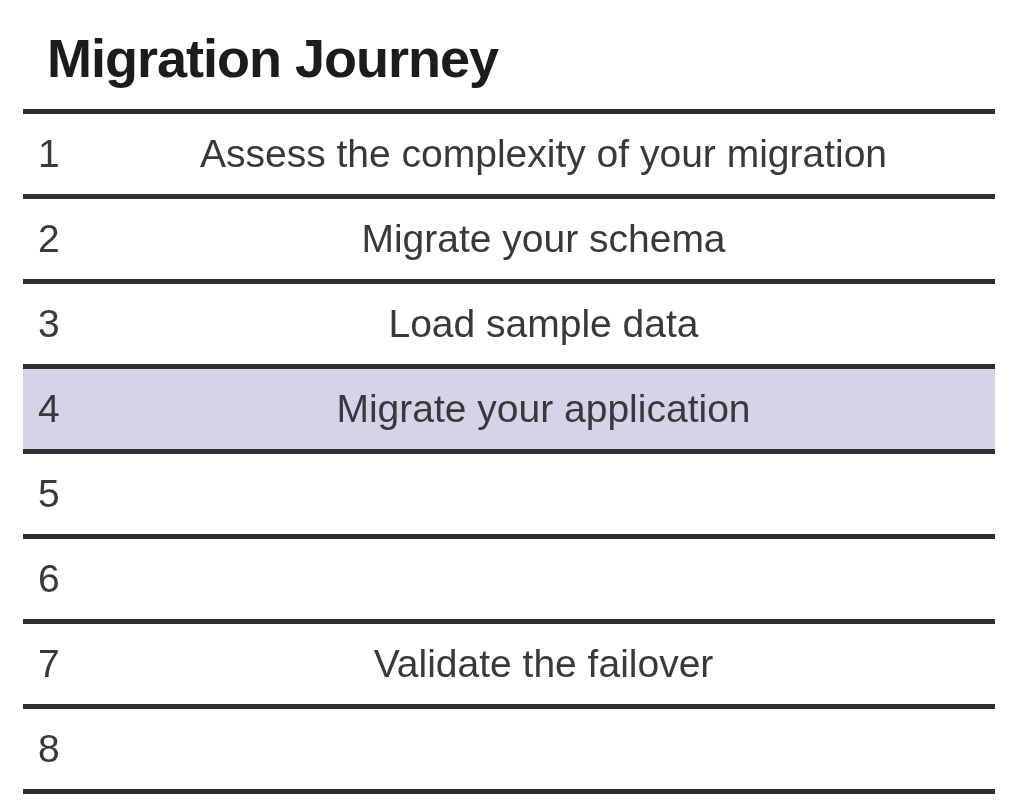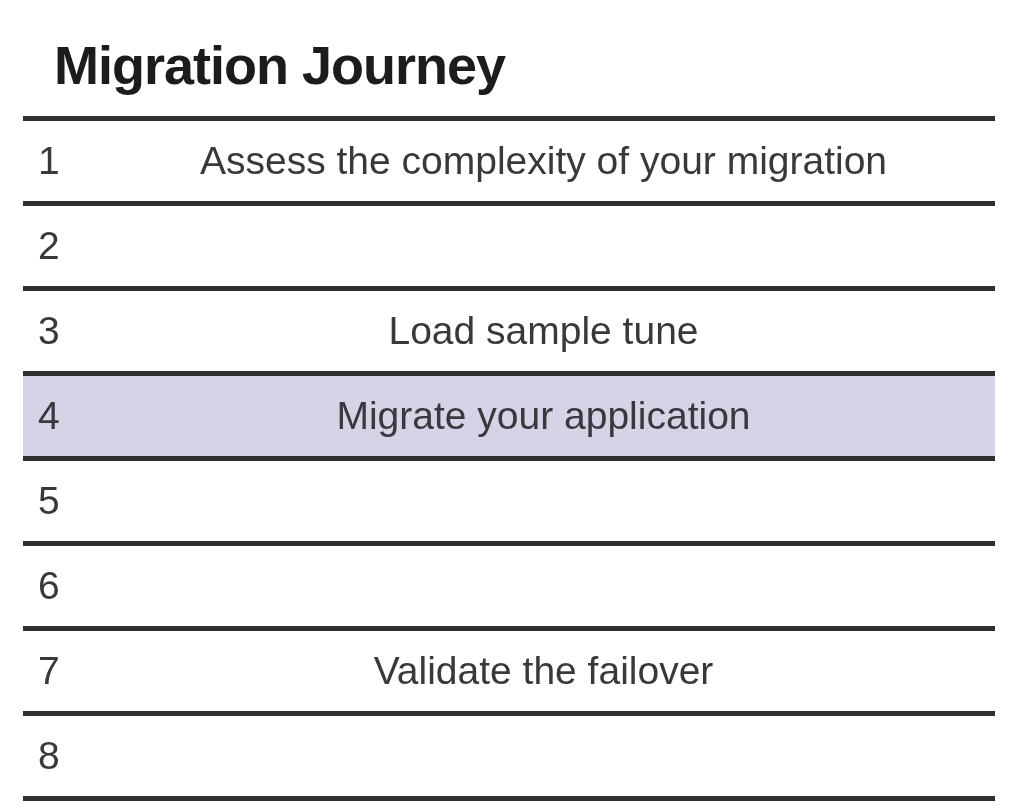--- a/index.html
+++ b/index.html
@@ -18,21 +18,21 @@
     position: absolute;
     left: 23px;
     top: 0;
     width: 972px;
   }
   .title-block {
     height: 100px;
     box-sizing: border-box;
   }
   .page-title {
-    margin: 16px;
+    margin: 9px;
     padding: 20px 0 0 15px;
     font-size: 54px;
     line-height: 1.1;
     font-weight: 700;
     letter-spacing: -1px;
     color: #1b1c1e;
   }
   .steps {
     border-bottom: 5px solid #2e3032;
   }
@@ -73,25 +73,26 @@
 
   <div class="steps">
 
     <div class="step-row">
       <span class="step-number">1</span>
       <span class="step-label">Assess the complexity of your migration</span>
     </div>
 
     <div class="step-row">
       <span class="step-number">2</span>
+      <span class="step-label">Migrate your schema</span>
     </div>
 
     <div class="step-row">
       <span class="step-number">3</span>
-      <span class="step-label">Load sample tune</span>
+      <span class="step-label">Load sample data</span>
     </div>
 
     <div class="step-row highlight" style="background: rgb(215, 210, 230);">
       <span class="step-number">4</span>
       <span class="step-label">Migrate your application</span>
     </div>
 
     <div class="step-row">
       <span class="step-number">5</span>
     </div>

